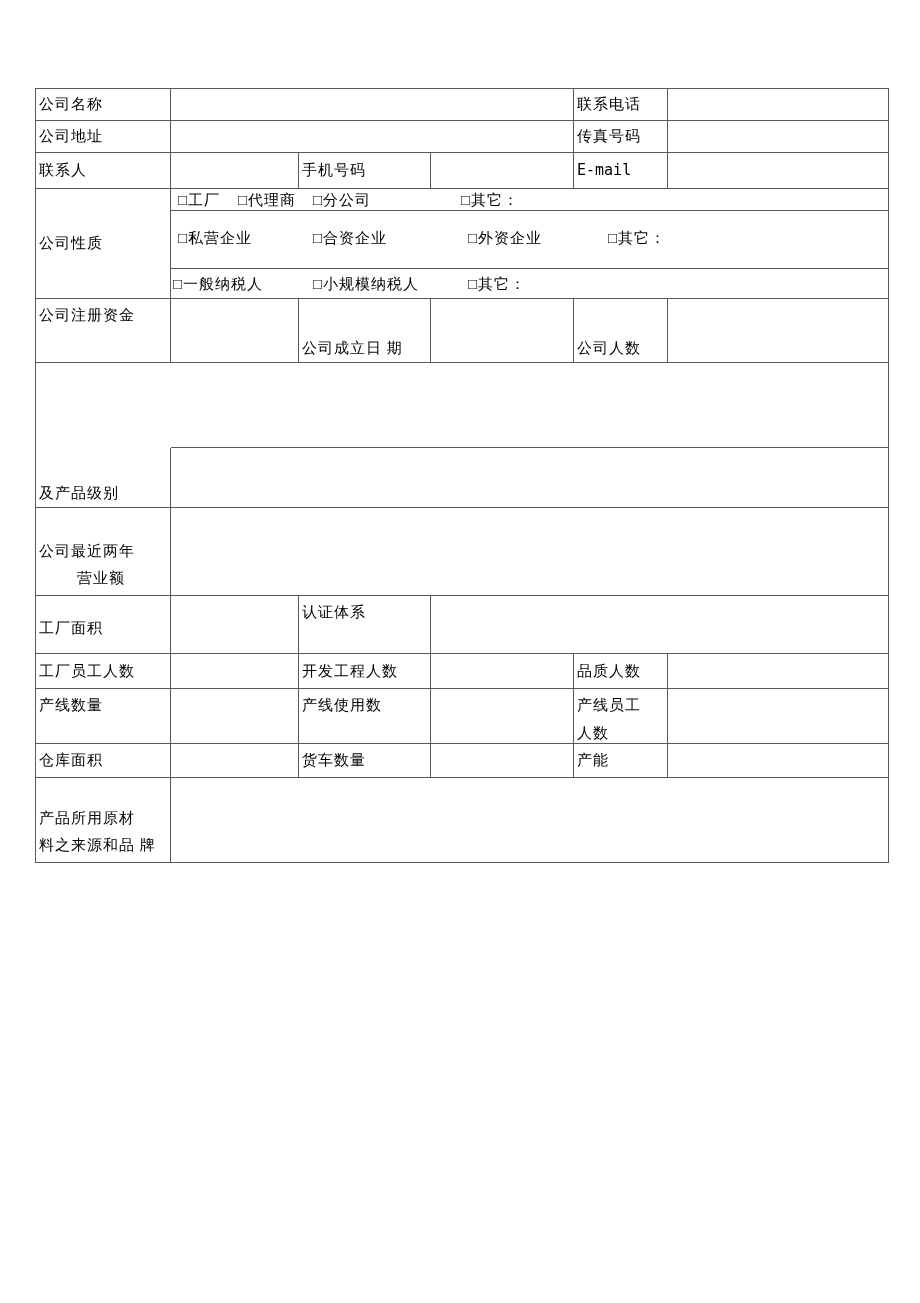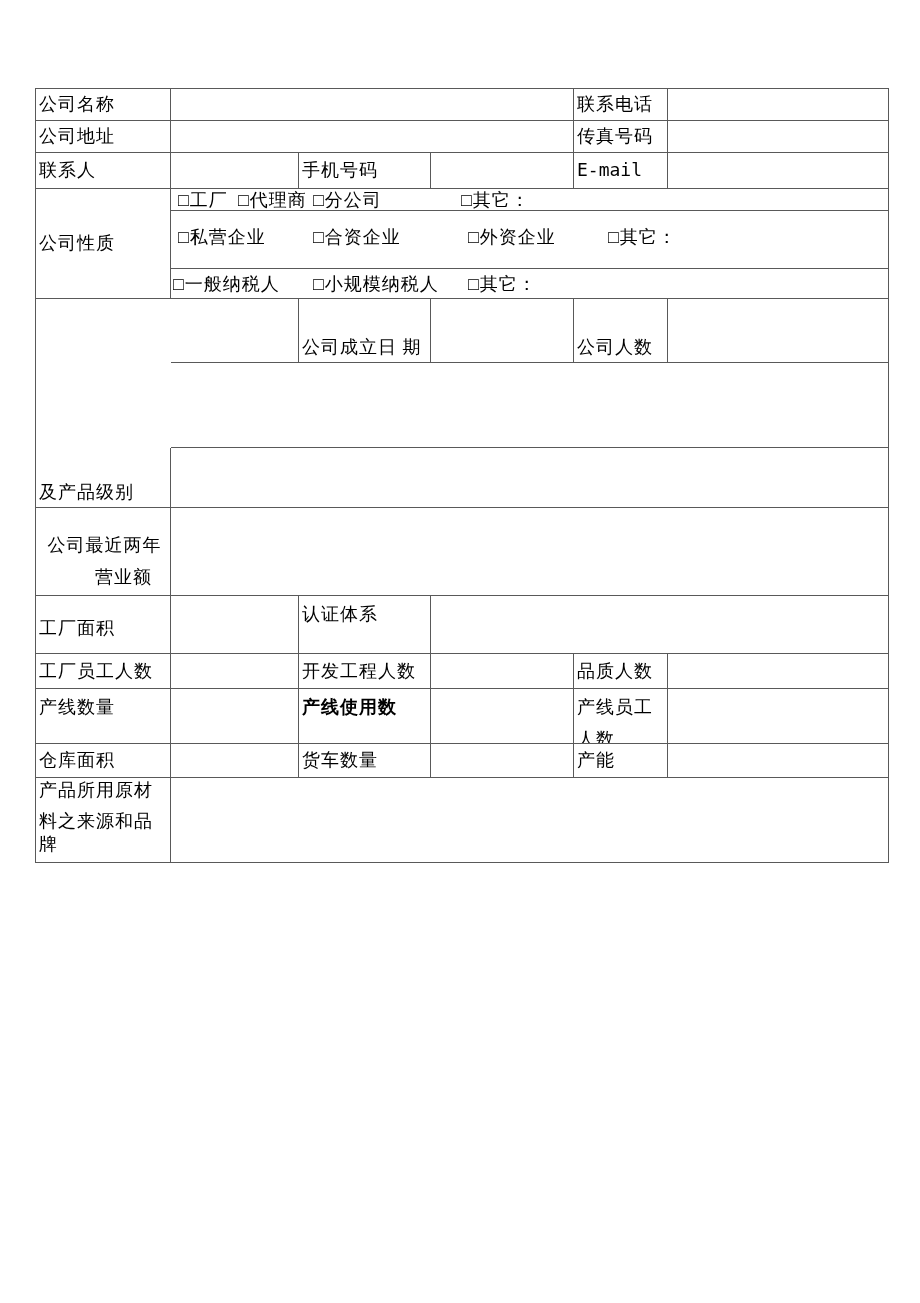--- a/index.html
+++ b/index.html
@@ -25,21 +25,21 @@
     display:grid;
     grid-template-columns:135px 128px 132px 143px 94px 221px;
     grid-template-rows:32px 32px 36px 22px 58px 30px 64px 85px 60px 88px 58px 35px 55px 34px 85px;
     border-top:1px solid var(--line);
     border-left:1px solid var(--line);
   }
   .cell{
     position:relative;
     border-right:1px solid var(--line);
     border-bottom:1px solid var(--line);
-    font-size:18px;
+    font-size:15px;
     letter-spacing:1px;
     line-height:1.25;
     overflow:hidden;
   }
   .lbl{
     display:flex;
     align-items:center;
     padding-left:3px;
   }
   .v-top{align-items:flex-start;padding-top:7px;}
@@ -124,38 +124,41 @@
       <span class="opt-bottom" style="left:142px;">□合资企业</span>
       <span class="opt-bottom" style="left:297px;">□外资企业</span>
       <span class="opt-bottom" style="left:437px;">□其它：</span>
     </div>
     <div class="cell" style="grid-row:6;grid-column:2 / span 5;">
       <span class="opt" style="left:2px;">□一般纳税人</span>
       <span class="opt" style="left:142px;">□小规模纳税人</span>
       <span class="opt" style="left:297px;">□其它：</span>
     </div>
 
+    <div class="cell lbl v-top" style="grid-row:7;grid-column:1;">
+      <span>公司注册资金</span>
+    </div>
     <div class="cell input" style="grid-row:7;grid-column:2;"></div>
     <div class="cell lbl v-bottom" style="grid-row:7;grid-column:3;">
       <span>公司成立日 期</span>
     </div>
     <div class="cell input" style="grid-row:7;grid-column:4;"></div>
     <div class="cell lbl v-bottom" style="grid-row:7;grid-column:5;">
       <span>公司人数</span>
     </div>
     <div class="cell input" style="grid-row:7;grid-column:6;"></div>
 
     <div class="cell input" style="grid-row:8;grid-column:2 / span 5;"></div>
 
     <div class="cell lbl v-bottom" style="grid-row:9;grid-column:1;">
       <span>及产品级别</span>
     </div>
     <div class="cell input" style="grid-row:9;grid-column:2 / span 5;"></div>
 
-    <div class="cell two-line bottom" style="grid-row:10;grid-column:1;align-items:center;">
+    <div class="cell two-line bottom" style="grid-row:10;grid-column:1;">
       <span class="ln">公司最近两年</span>
       <span class="ln indent2">营业额</span>
     </div>
     <div class="cell input" style="grid-row:10;grid-column:2 / span 5;"></div>
 
     <div class="cell lbl v-top" style="grid-row:11;grid-column:1;align-items:center;">
       <span>工厂面积</span>
     </div>
     <div class="cell input" style="grid-row:11;grid-column:2;"></div>
     <div class="cell lbl v-top" style="grid-row:11;grid-column:3;">
@@ -173,21 +176,21 @@
     <div class="cell input" style="grid-row:12;grid-column:4;"></div>
     <div class="cell lbl" style="grid-row:12;grid-column:5;">
       <span>品质人数</span>
     </div>
     <div class="cell input" style="grid-row:12;grid-column:6;"></div>
 
     <div class="cell lbl v-top" style="grid-row:13;grid-column:1;">
       <span>产线数量</span>
     </div>
     <div class="cell input" style="grid-row:13;grid-column:2;"></div>
-    <div class="cell lbl v-top" style="grid-row:13;grid-column:3;font-weight:bold;">
+    <div class="cell lbl v-top" style="grid-row:13;grid-column:3;">
       <span>产线使用数</span>
     </div>
     <div class="cell input" style="grid-row:13;grid-column:4;"></div>
     <div class="cell two-line top" style="grid-row:13;grid-column:5;">
       <span class="ln">产线员工</span>
       <span class="ln">人数</span>
     </div>
     <div class="cell input" style="grid-row:13;grid-column:6;"></div>
 
     <div class="cell lbl" style="grid-row:14;grid-column:1;">

